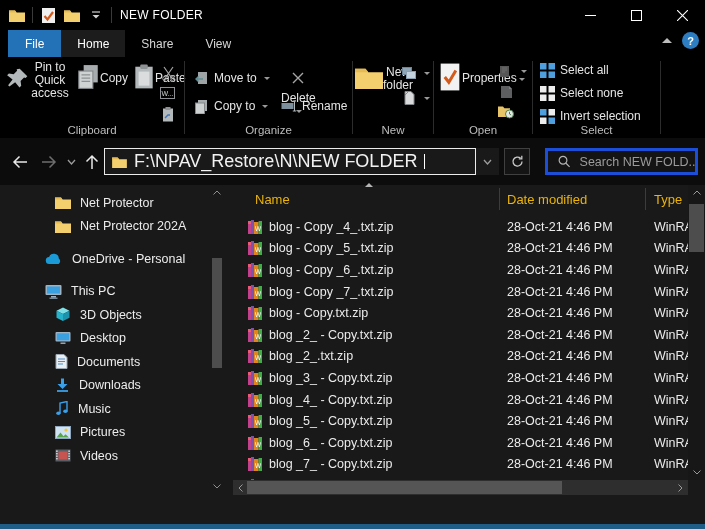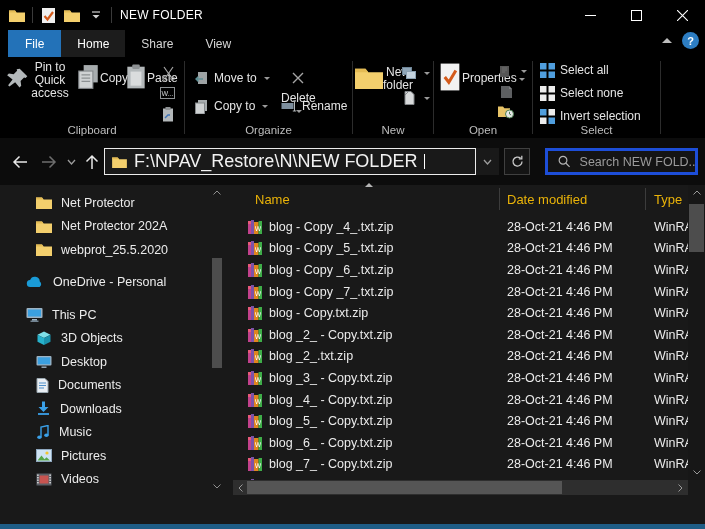--- a/index.html
+++ b/index.html
@@ -44,21 +44,21 @@
   .caret-i { width:1px; height:15px; background:#fff; display:inline-block; }
   .addr-dd-btn { position:absolute; left:476px; top:10px; width:23px; height:27px; background:#191919; border:1px solid #191919; display:flex; align-items:center; justify-content:center; }
   .refresh-btn { position:absolute; left:504px; top:10px; width:26px; height:27px; border:1px solid #404040; display:flex; align-items:center; justify-content:center; background:#141414; }
   .searchbox { position:absolute; left:545px; top:10px; width:153px; height:27px; background:#141414; border:3px solid #1d4ed8; display:flex; align-items:center; padding-left:10px; gap:9px; }
   .search-ph { color:#9b9b9b; font-size:12.5px; white-space:nowrap; overflow:hidden; }
 
   
   .main { position:absolute; left:0; top:185px; width:705px; height:310px; background:#191919; }
 
   
-  .sidebar { position:absolute; left:0; top:0; width:226px; bottom:0; overflow:hidden; }
+  .sidebar { position:absolute; left:0; top:0; width:226px; bottom:0; overflow:hidden;padding-left:19px; }
   .side-item { display:flex; align-items:center; gap:9px; height:23.5px; color:#ececec; font-size:12.5px; white-space:nowrap; }
   .ind1 { padding-left:26px; } .ind2 { padding-left:36px; }
   .side-gap { height:9px; }
   .side-scroll { position:absolute; right:2px; top:0; bottom:2px; width:14px; }
   .side-scroll .arr { position:absolute; left:0; width:14px; height:14px; color:#8f8f8f; font-size:9px; display:flex; align-items:center; justify-content:center; }
   .side-thumb { position:absolute; left:2px; width:10px; background:#4d4d4d; }
 
   
   .listpanel { position:absolute; left:233px; top:0; right:0; bottom:0; }
   .lheader { position:absolute; left:0; top:0; right:17px; height:28px; color:#eab308; font-size:13px; }
@@ -173,21 +173,21 @@
       <div class="bigbtn" style="left:76px; width:42px;">
         <span class="bicon">
           <svg width="24" height="26" viewBox="0 0 22 24">
               <rect x="7" y="1" width="13" height="16" fill="#a7acae"></rect>
               <rect x="2.5" y="6.5" width="13" height="16" fill="#cfd2d3" stroke="#83878a"></rect>
               <path d="M5 10h8M5 13h8M5 16h8" stroke="#8d9193" stroke-width="1"></path>
             </svg>
         </span>
         <span>Copy</span>
       </div>
-      <div class="bigbtn" style="left:110px; width:42px;margin-left:15px;">
+      <div class="bigbtn" style="left:118px; width:42px;margin-left:15px;">
         <span class="bicon">
           <svg width="22" height="26" viewBox="0 0 20 24">
               <rect x="2" y="2.5" width="16" height="20" fill="#b3b8ba"></rect>
               <rect x="6.5" y="0.5" width="7" height="4" rx="1" fill="#8d9193"></rect>
               <rect x="5" y="7" width="10" height="13" fill="#dadcdd"></rect>
             </svg>
         </span>
         <span>Paste</span>
       </div>
       <div class="smallbtn" style="left:160px; top:8px;">
@@ -432,27 +432,20 @@
           </svg>
         <span>Net Protector</span>
       </div>
       <div class="side-item ind2">
         <svg width="16" height="13" viewBox="0 0 16 13">
             <path d="M0 1.5h6l1.6 2H16V13H0z" fill="#f3cf6d"></path>
             <path d="M0 1.5h6l1.6 2H0z" fill="#e4bb54"></path>
           </svg>
         <span>Net Protector 202A</span>
       </div>
-      <div class="side-item ind2">
-        <svg width="16" height="13" viewBox="0 0 16 13">
-            <path d="M0 1.5h6l1.6 2H16V13H0z" fill="#f3cf6d"></path>
-            <path d="M0 1.5h6l1.6 2H0z" fill="#e4bb54"></path>
-          </svg>
-        <span>webprot_25.5.2020</span>
-      </div>
       <div class="side-gap"></div>
       <div class="side-item ind1">
         <svg width="18" height="12" viewBox="0 0 18 12">
             <path d="M4.5 11a3.5 3.5 0 01-.4-7A5 5 0 0113.8 5.4 3.4 3.4 0 0113.6 11z" fill="#1a9bd7"></path>
           </svg>
         <span>OneDrive - Personal</span>
       </div>
       <div class="side-gap"></div>
       <div class="side-item ind1">
         <svg width="17" height="15" viewBox="0 0 17 15">

